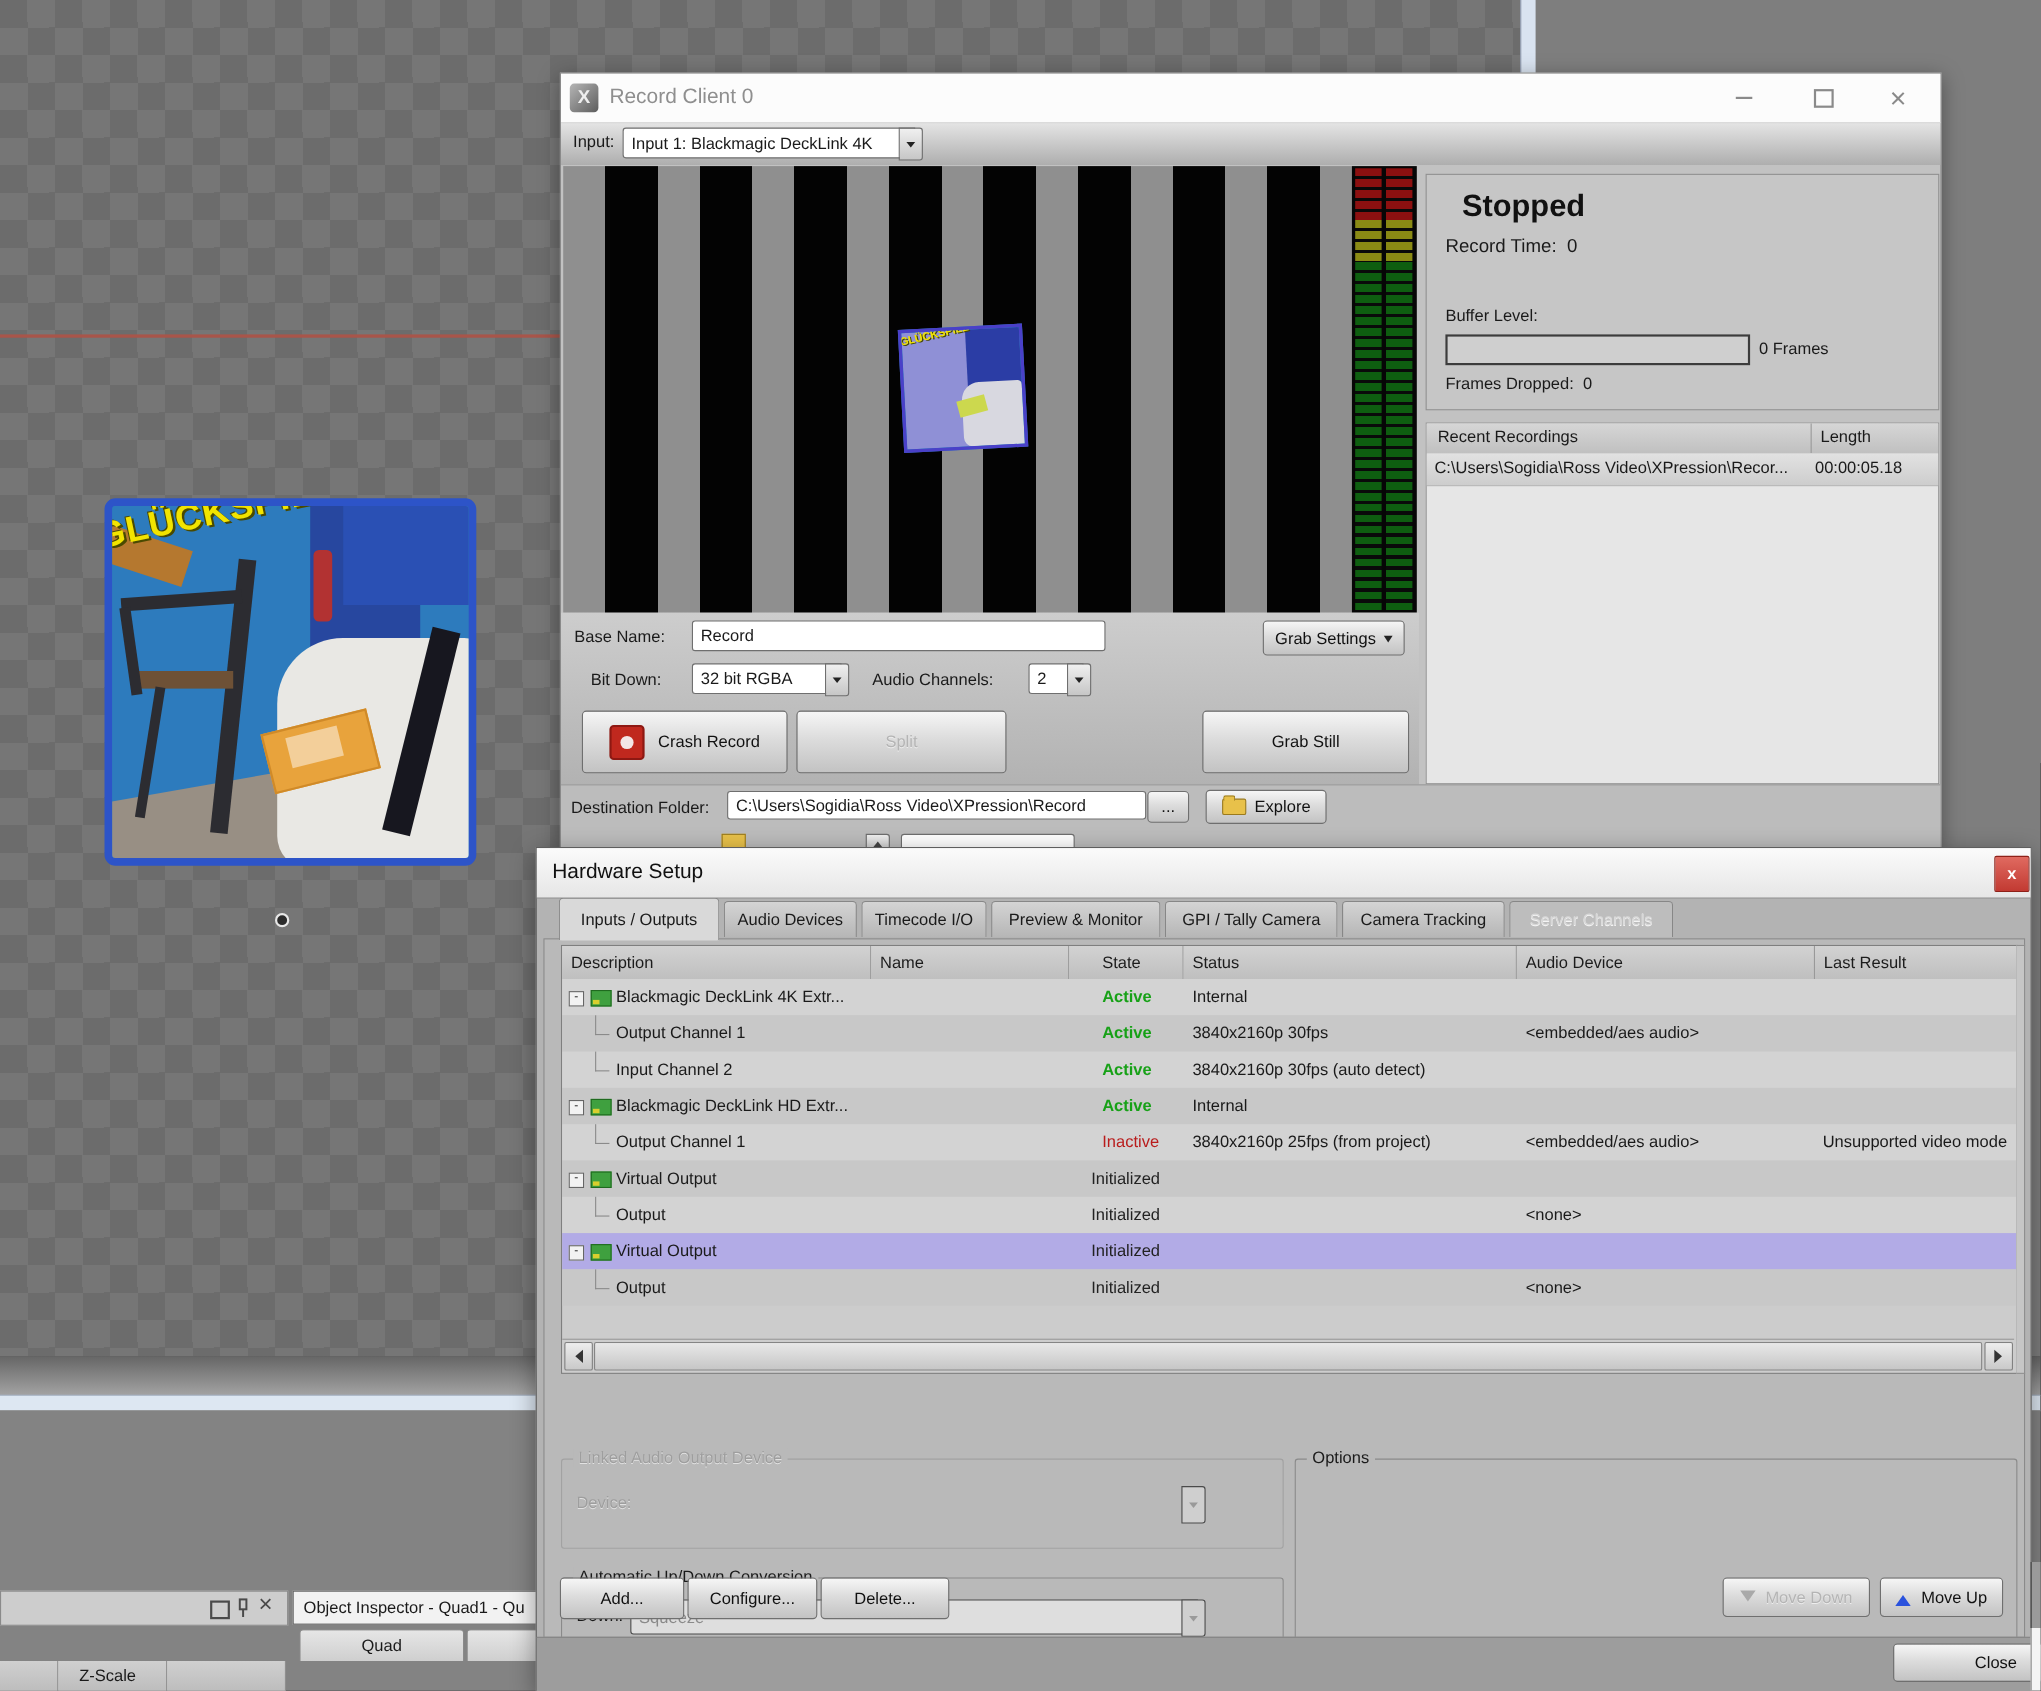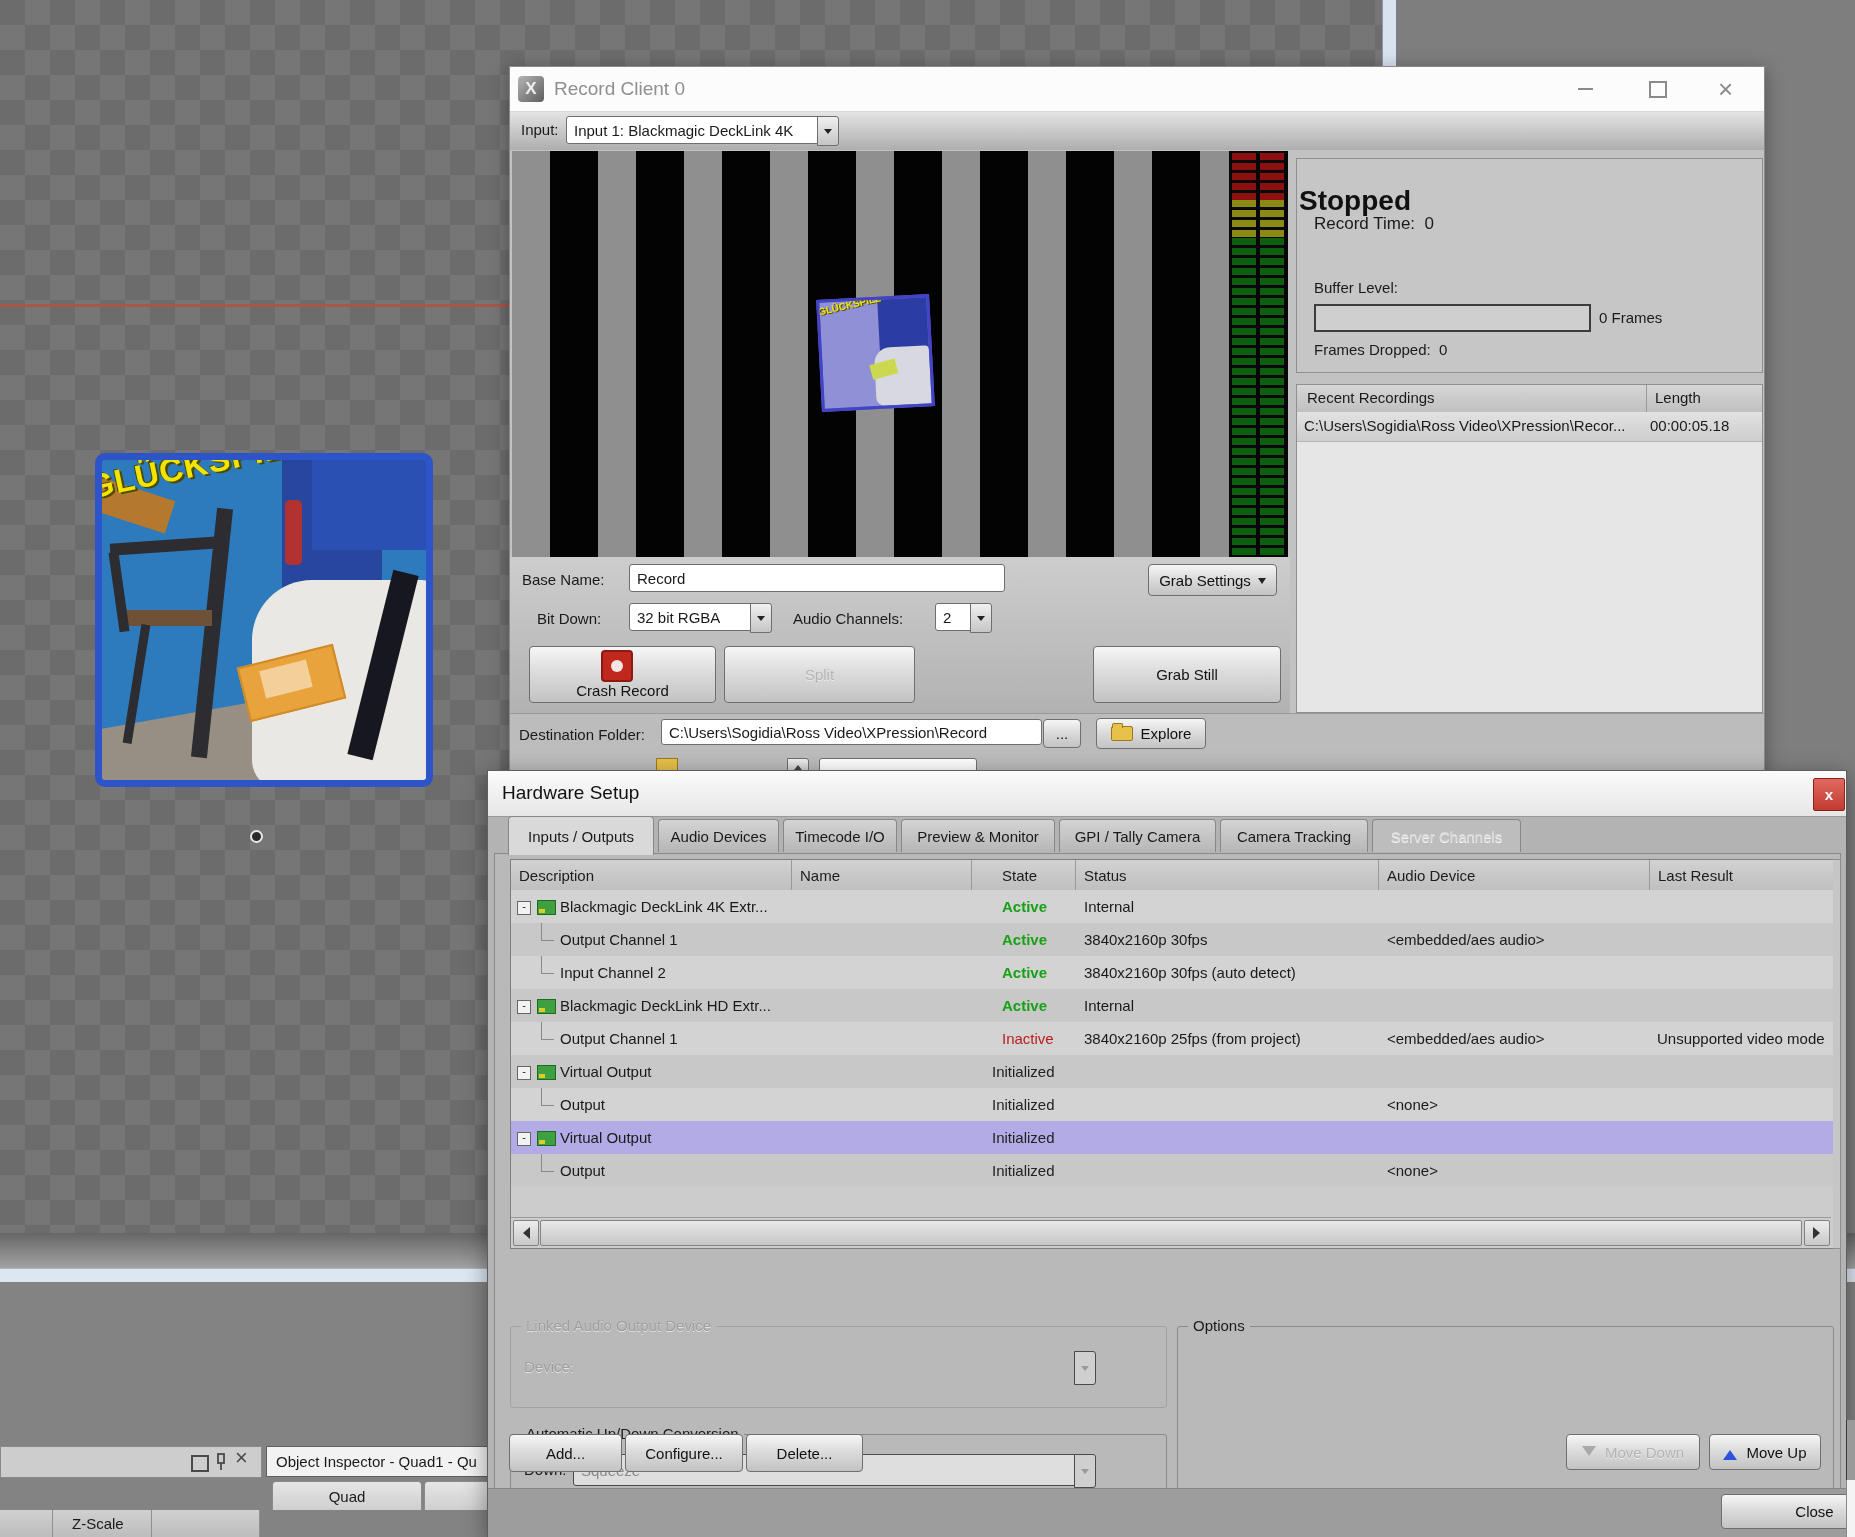--- a/index.html
+++ b/index.html
@@ -197,21 +197,21 @@
         <div class="abs mseg-g" style="left:0;top:85px;width:24px;height:317px;"></div>
       </div>
       <div class="abs mcol" style="left:31px;">
         <div class="abs mseg-r" style="left:0;top:0;width:24px;height:47px;"></div>
         <div class="abs mseg-y" style="left:0;top:47px;width:24px;height:38px;"></div>
         <div class="abs mseg-g" style="left:0;top:85px;width:24px;height:317px;"></div>
       </div>
     </div>
 
     <div class="abs statgroup" style="left:786px;top:91px;width:465px;height:213px;">
-      <div class="abs bigstate" style="left:2px;top:12px;margin-top:14px;">Stopped</div>
+      <div class="abs bigstate" style="left:32px;top:12px;">Stopped</div>
       <div class="abs lbl" style="left:17px;top:55px;font-size:17px;">
         <span>Record Time:</span>&nbsp;
         <span>0</span>
       </div>
       <div class="abs lbl" style="left:17px;top:120px;">Buffer Level:</div>
       <div class="abs" style="left:17px;top:145px;width:273px;height:24px;background:#cfcfcf;border:2px solid #3c3c3c;"></div>
       <div class="abs lbl" style="left:302px;top:150px;">0 Frames</div>
       <div class="abs lbl" style="left:17px;top:182px;">
         <span>Frames Dropped:</span>&nbsp;
         <span>0</span>
@@ -247,21 +247,21 @@
           <span class="tri-dn" style="border-width:4px;border-top-width:5px;"></span>
         </div>
       <div class="abs lbl" style="left:283px;top:53px;">Audio Channels:</div>
       <div class="abs combo" style="left:425px;top:46px;width:34px;height:26px;">
         <span>2</span>
       </div>
       <div class="abs dbtn" style="left:460px;top:46px;width:20px;height:28px;">
           <span class="tri-dn" style="border-width:4px;border-top-width:5px;"></span>
         </div>
 
-      <div class="abs btnface" style="left:19px;top:89px;width:185px;height:55px;flex-direction:column;">
+      <div class="abs btnface" style="left:19px;top:89px;width:185px;height:55px;">
         <span style="width:28px;height:28px;background:#c0281e;border:2px solid #8e1812;border-radius:4px;display:inline-flex;align-items:center;justify-content:center;margin-right:12px;">
           <span style="width:12px;height:12px;border-radius:50%;background:#f3e6e6;display:inline-block;"></span>
         </span>
         <span>Crash Record</span>
       </div>
       <div class="abs btnface disabled" style="left:214px;top:89px;width:189px;height:55px;">
         <span>Split</span>
       </div>
       <div class="abs btnface" style="left:583px;top:89px;width:186px;height:55px;">
         <span>Grab Still</span>

